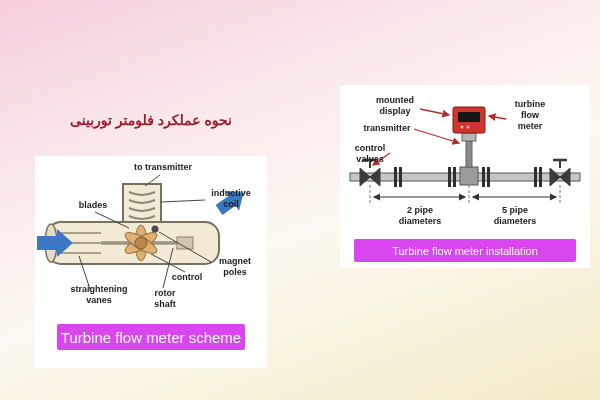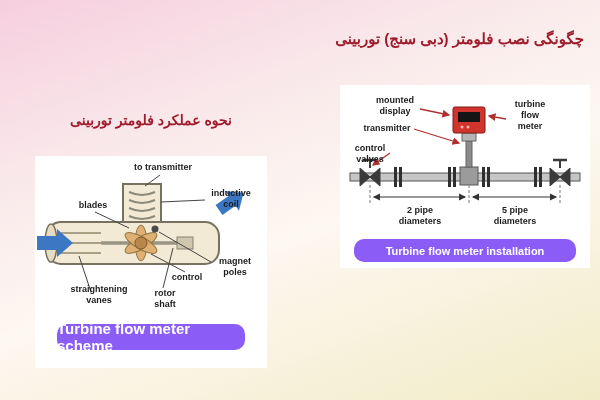--- a/index.html
+++ b/index.html
@@ -17,22 +17,22 @@
 
   .panel { position:absolute; background:#ffffff;padding-left:24px; }
   .panel.install { left:340px; top:85px;  width:250px; height:183px; }
   .panel.scheme  { left:35px;  top:156px; width:232px; height:212px; }
 
   .panel svg { position:absolute; left:0; top:0; }
 
   .lbl { position:absolute; font-size:9px; font-weight:700; color:#1c1c1c; line-height:1.2; text-align:center; }
 
   .caption {
-    position:absolute; background:#8b5cf6; color:#ffffff; font-weight:bold;
-    display:flex; align-items:center; justify-content:center; border-radius:10px;
+    position:absolute; background:#d946ef; color:#ffffff; font-weight:normal;
+    display:flex; align-items:center; justify-content:center; border-radius:2px;
   }
   .caption.install-cap { left:14px; top:154px; width:222px; height:23px; font-size:11px; }
   .caption.scheme-cap  { left:22px; top:168px; width:188px; height:26px; font-size:15px; }
 
   
   .r-mounted     { left:28px;  top:10px;  width:54px; }
   .r-transmitter { left:16px;  top:38px;  width:62px; }
   .r-valves      { left:8px;   top:58px;  width:44px; }
   .r-turbine     { left:168px; top:14px;  width:44px; }
   .r-10pipe      { left:49px;  top:120px; width:62px; }
@@ -45,21 +45,20 @@
   .l-magnet   { left:176px; top:100px; width:48px; }
   .l-impeller { left:128px; top:116px; width:48px; }
   .l-rotor    { left:110px; top:132px; width:40px; }
   .l-vanes    { left:26px;  top:128px; width:76px; }
 </style>
 </head>
 <body>
 
 <div class="stage">
 
-  <div class="fa-title install">چگونگی نصب فلومتر (دبی سنج) توربینی</div>
   <div class="fa-title scheme">نحوه عملکرد فلومتر توربینی</div>
 
   <div class="panel install">
     <svg width="250" height="183" viewBox="0 0 250 183">
       <defs>
         <marker id="mr" markerWidth="7" markerHeight="7" refX="5" refY="3" orient="auto">
           <path d="M0,0L6,3L0,6Z" fill="#b03030"></path>
         </marker>
         <marker id="mb" markerWidth="7" markerHeight="7" refX="5" refY="3" orient="auto-start-reverse">
           <path d="M0,0L6,3L0,6Z" fill="#333333"></path>

